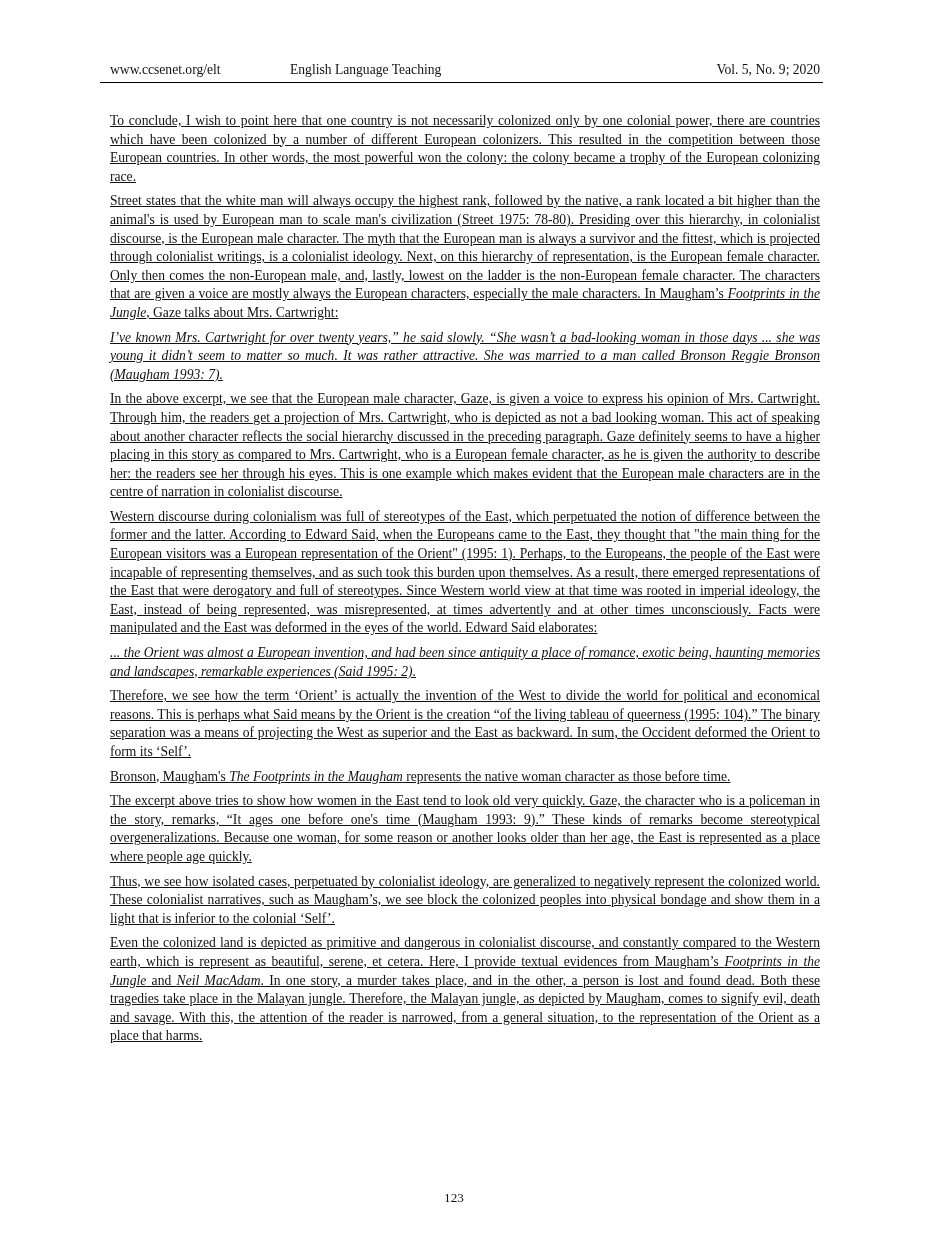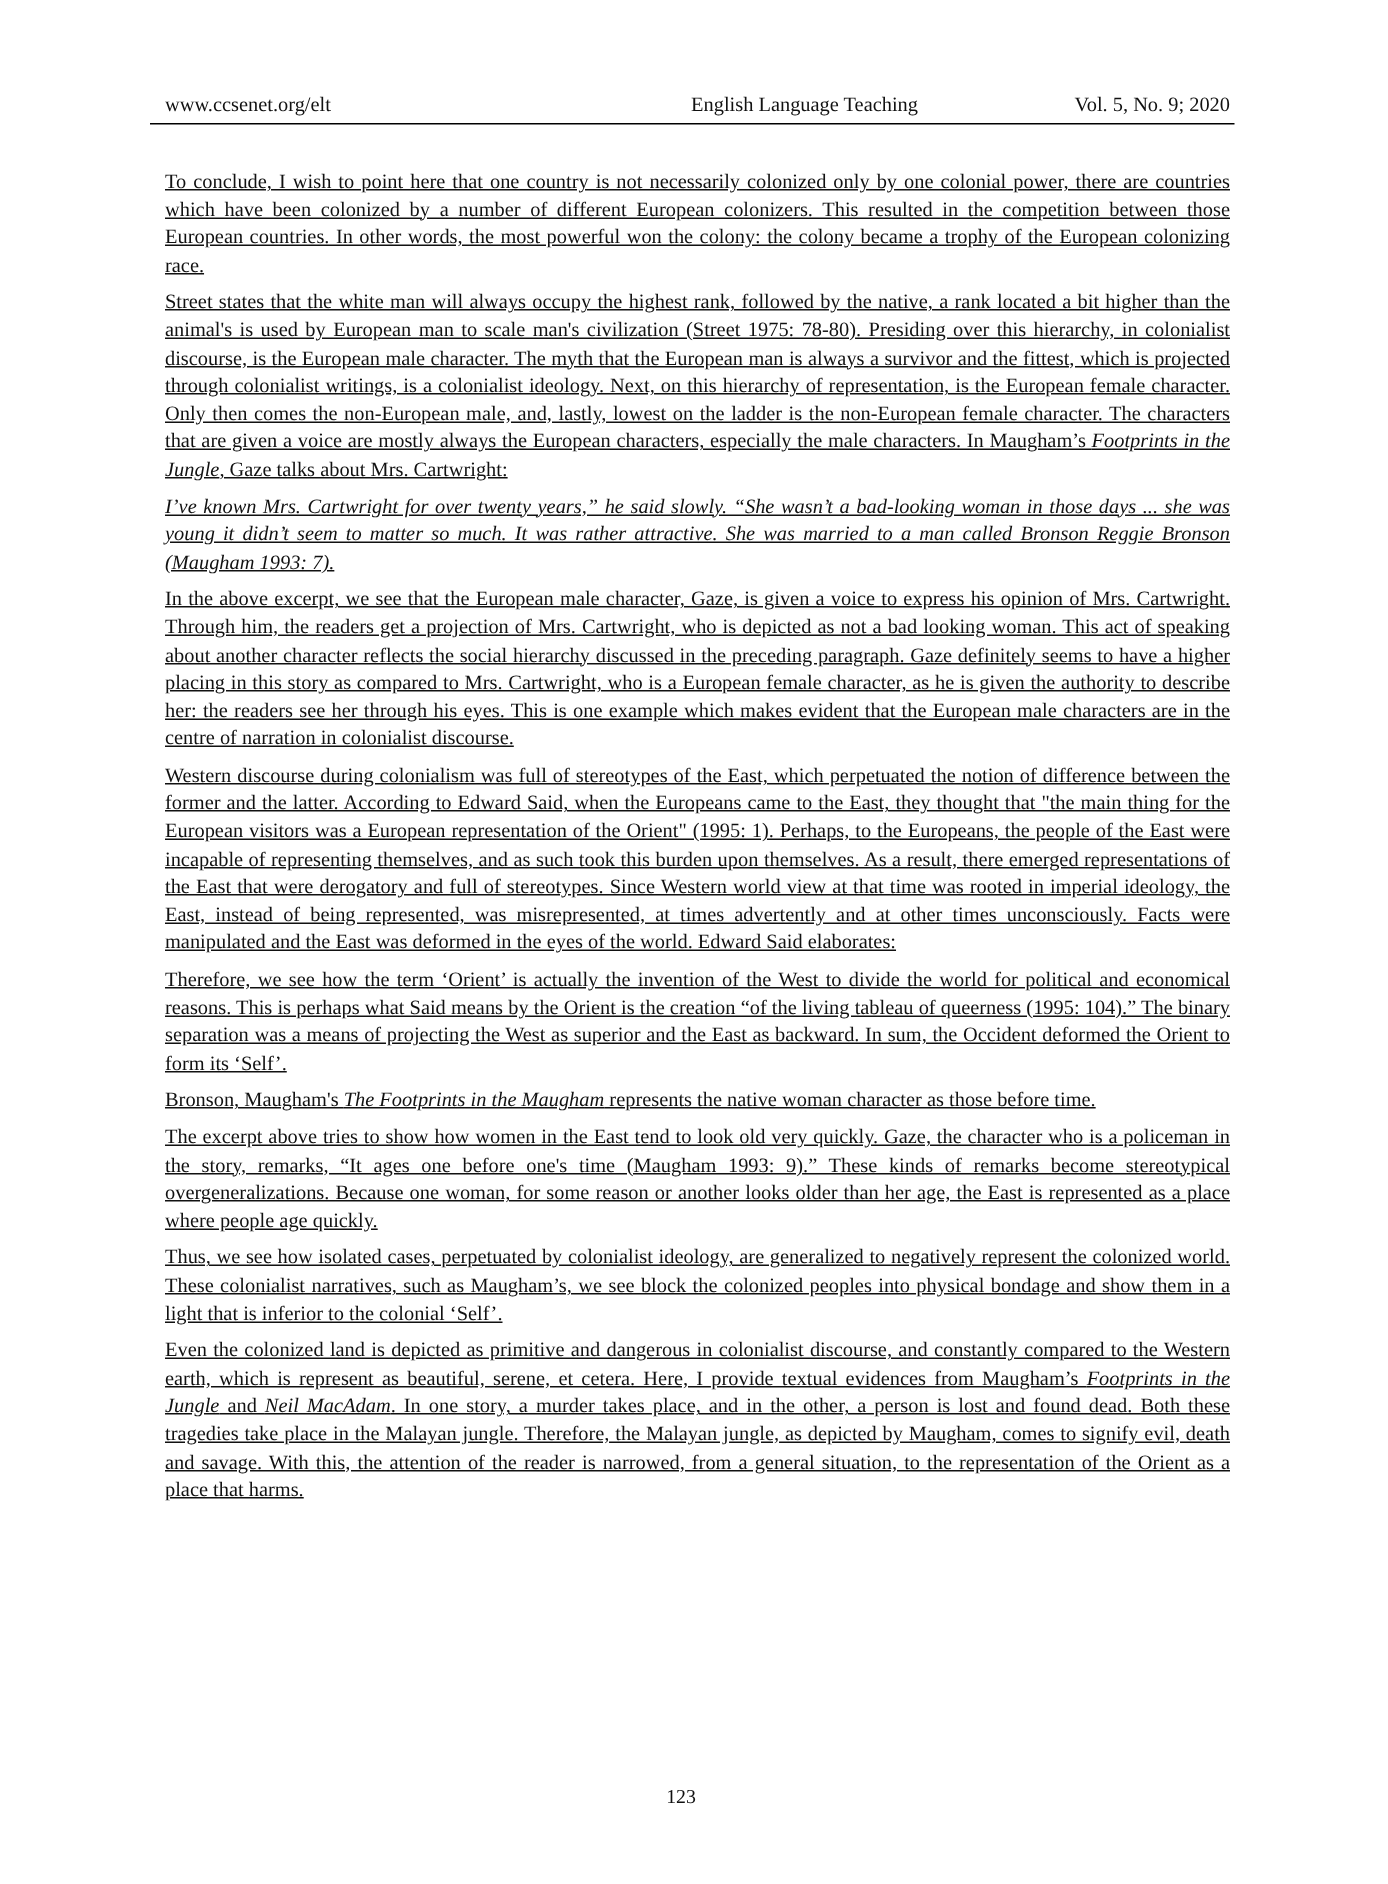--- a/index.html
+++ b/index.html
@@ -17,23 +17,22 @@
     box-sizing: border-box;
     padding: 62px 105px 0 110px;
     overflow: hidden;
   }
   .running-head {
     display: flex;
     justify-content: space-between;
     align-items: baseline;
     font-size: 13.6px;
     line-height: 16px;
-    gap: 28px;
   }
-  .running-head .mid { text-align: right; flex: 1; }
+  .running-head .mid { text-align: left; flex: 1; }
   .running-head .left  { min-width: 180px; text-align: left; }
   .running-head .right { min-width: 180px; text-align: right; }
   .head-rule {
     border: none;
     border-bottom: 1.6px solid #000000;
     margin: 4px -3px 0 -10px;
     height: 0;
   }
   .body-text {
     margin-top: 29px;
@@ -72,20 +71,21 @@
   </div>
 
   <hr class="head-rule">
 
   <div class="body-text">
       <p><span>To conclude, I wish to point here that one country is not necessarily colonized only by one colonial power, there are countries which have been colonized by a number of different European colonizers. This resulted in the competition between those European countries. In other words, the most powerful won the colony: the colony became a trophy of the European colonizing race.</span></p>
       <p><span>Street states that the white man will always occupy the highest rank, followed by the native, a rank located a bit higher than the animal's is used by European man to scale man's civilization (Street 1975: 78-80). Presiding over this hierarchy, in colonialist discourse, is the European male character. The myth that the European man is always a survivor and the fittest, which is projected through colonialist writings, is a colonialist ideology. Next, on this hierarchy of representation, is the European female character. Only then comes the non-European male, and, lastly, lowest on the ladder is the non-European female character. The characters that are given a voice are mostly always the European characters, especially the male characters. In Maugham’s </span><em>Footprints in the Jungle</em><span>, Gaze talks about Mrs. Cartwright:</span></p>
       <p class="quote"><em>I’ve known Mrs. Cartwright for over twenty years,” he said slowly. “She wasn’t a bad-looking woman in those days ... she was young it didn’t seem to matter so much. It was rather attractive. She was married to a man called Bronson Reggie Bronson (Maugham 1993: 7).</em></p>
       <p><span>In the above excerpt, we see that the European male character, Gaze, is given a voice to express his opinion of Mrs. Cartwright. Through him, the readers get a projection of Mrs. Cartwright, who is depicted as not a bad looking woman. This act of speaking about another character reflects the social hierarchy discussed in the preceding paragraph. Gaze definitely seems to have a higher placing in this story as compared to Mrs. Cartwright, who is a European female character, as he is given the authority to describe her: the readers see her through his eyes. This is one example which makes evident that the European male characters are in the centre of narration in colonialist discourse.</span></p>
       <p><span>Western discourse during colonialism was full of stereotypes of the East, which perpetuated the notion of difference between the former and the latter. According to Edward Said, when the Europeans came to the East, they thought that "the main thing for the European visitors was a European representation of the Orient" (1995: 1). Perhaps, to the Europeans, the people of the East were incapable of representing themselves, and as such took this burden upon themselves. As a result, there emerged representations of the East that were derogatory and full of stereotypes. Since Western world view at that time was rooted in imperial ideology, the East, instead of being represented, was misrepresented, at times advertently and at other times unconsciously. Facts were manipulated and the East was deformed in the eyes of the world. Edward Said elaborates:</span></p>
+      <p class="quote"><em>... the Orient was almost a European invention, and had been since antiquity a place of romance, exotic being, haunting memories and landscapes, remarkable experiences (Said 1995: 2).</em></p>
       <p><span>Therefore, we see how the term ‘Orient’ is actually the invention of the West to divide the world for political and economical reasons. This is perhaps what Said means by the Orient is the creation “of the living tableau of queerness (1995: 104).” The binary separation was a means of projecting the West as superior and the East as backward. In sum, the Occident deformed the Orient to form its ‘Self’.</span></p>
       <p><span>Bronson, Maugham's </span><em>The Footprints in the Maugham</em><span> represents the native woman character as those before time.</span></p>
       <p><span>The excerpt above tries to show how women in the East tend to look old very quickly. Gaze, the character who is a policeman in the story, remarks, “It ages one before one's time (Maugham 1993: 9).” These kinds of remarks become stereotypical overgeneralizations. Because one woman, for some reason or another looks older than her age, the East is represented as a place where people age quickly.</span></p>
       <p><span>Thus, we see how isolated cases, perpetuated by colonialist ideology, are generalized to negatively represent the colonized world. These colonialist narratives, such as Maugham’s, we see block the colonized peoples into physical bondage and show them in a light that is inferior to the colonial ‘Self’.</span></p>
       <p><span>Even the colonized land is depicted as primitive and dangerous in colonialist discourse, and constantly compared to the Western earth, which is represent as beautiful, serene, et cetera. Here, I provide textual evidences from Maugham’s </span><em>Footprints in the Jungle</em><span> and </span><em>Neil MacAdam</em><span>. In one story, a murder takes place, and in the other, a person is lost and found dead. Both these tragedies take place in the Malayan jungle. Therefore, the Malayan jungle, as depicted by Maugham, comes to signify evil, death and savage. With this, the attention of the reader is narrowed, from a general situation, to the representation of the Orient as a place that harms.</span></p>
     </div>
 
   <div class="page-footer">
     <span>123</span>
   </div>

